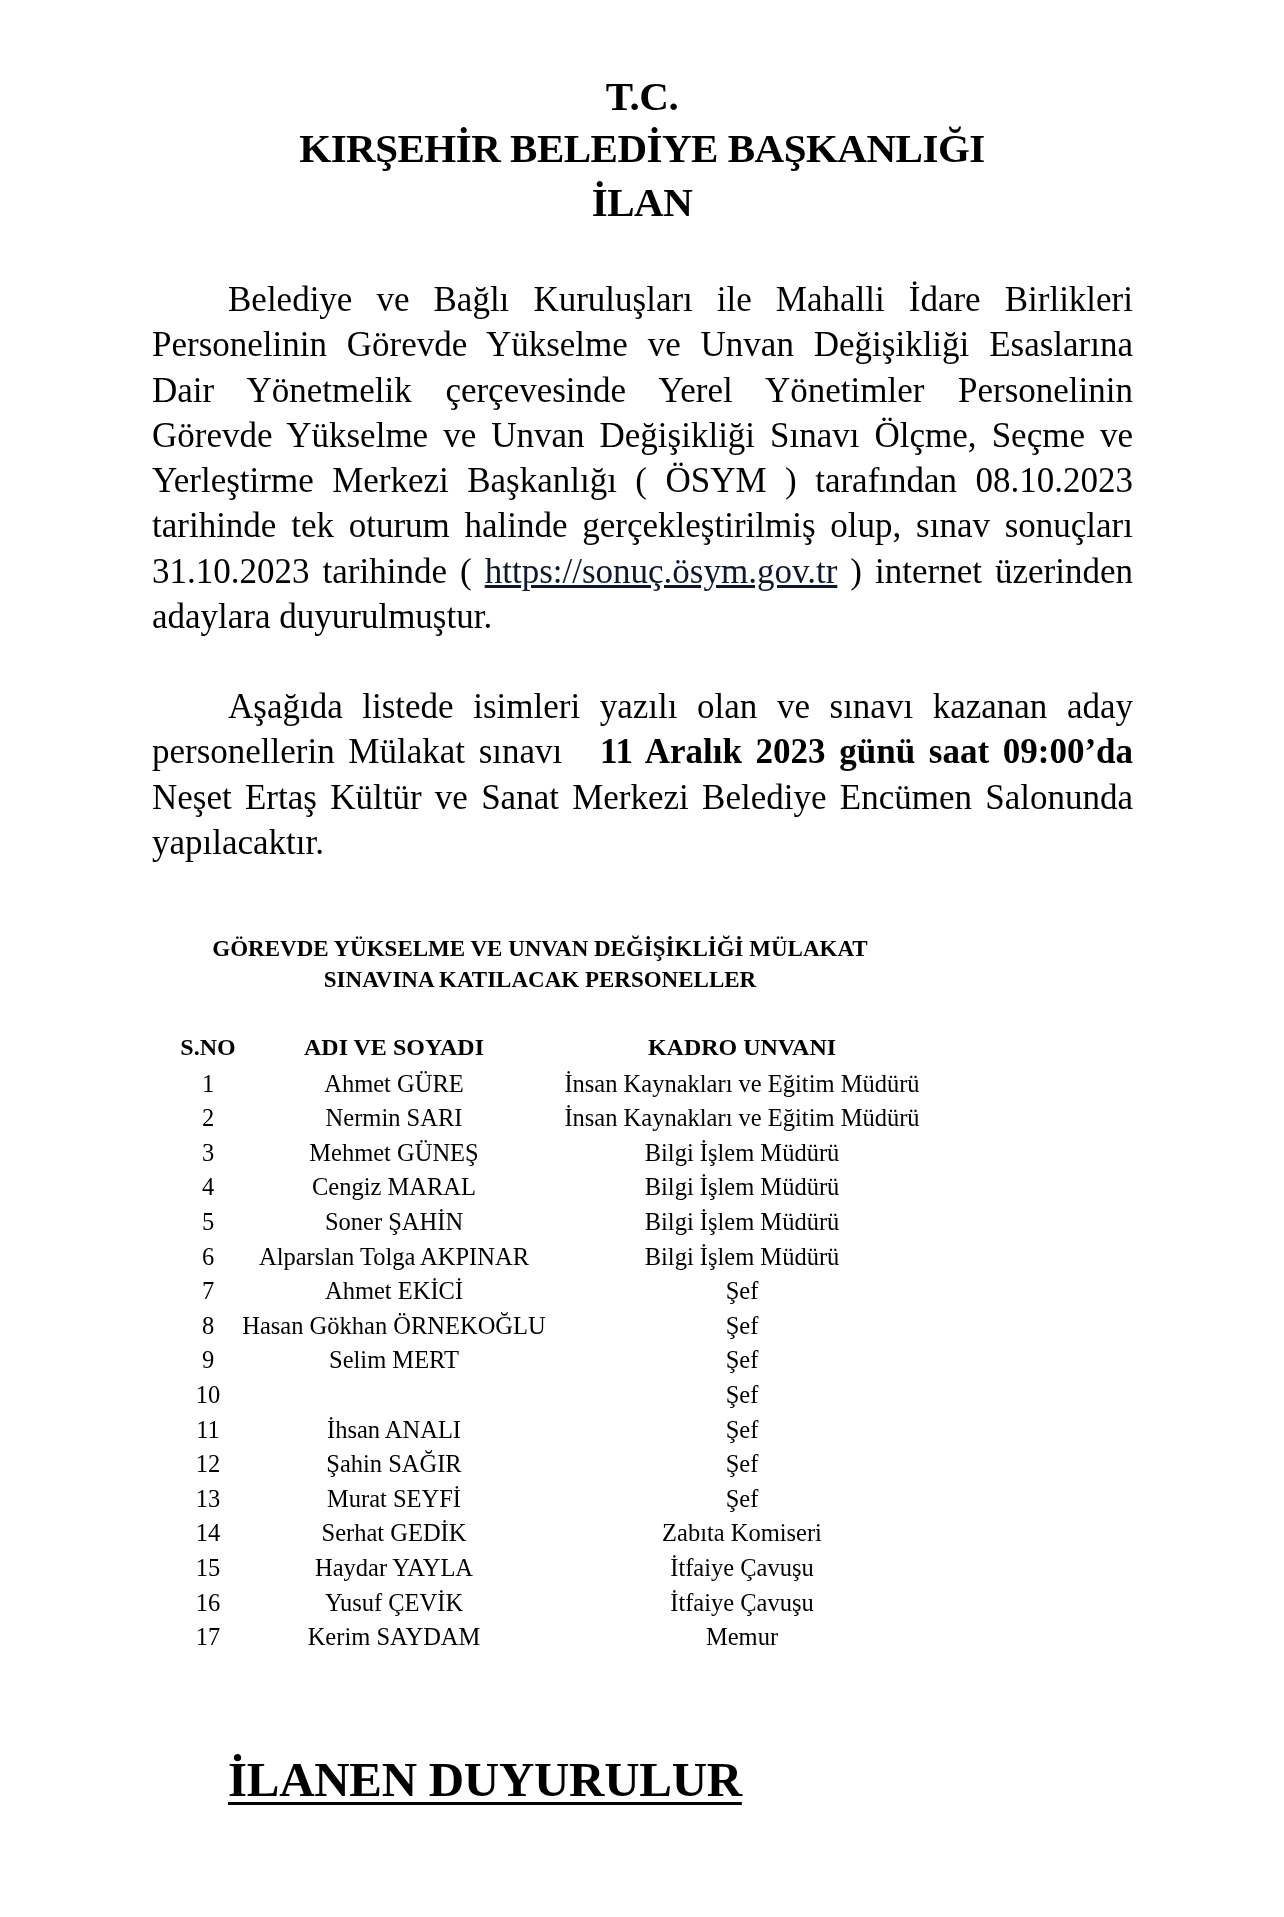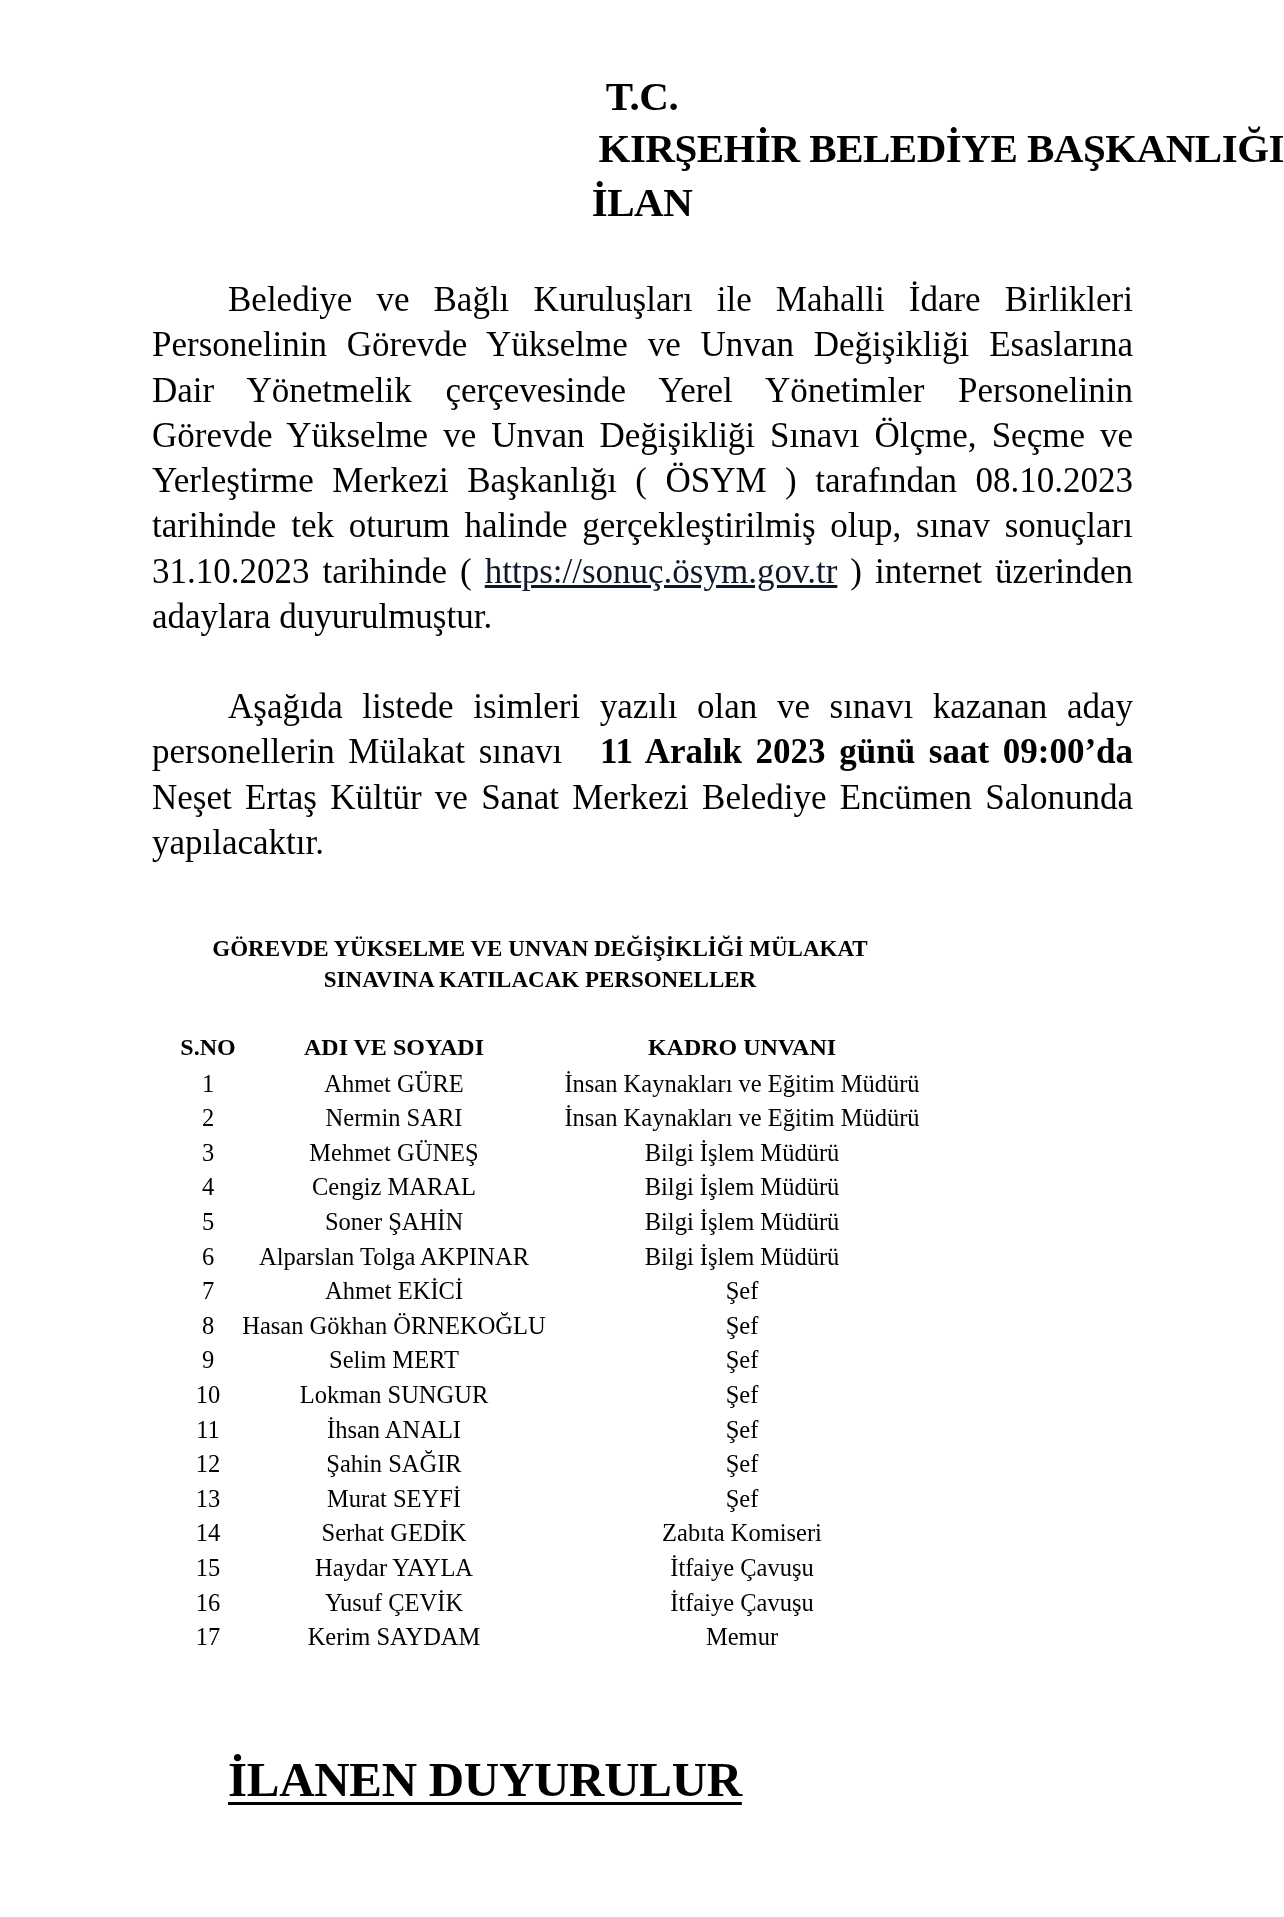--- a/index.html
+++ b/index.html
@@ -25,21 +25,21 @@
       position: absolute;
       left: 0;
       width: 1284px;
       text-align: center;
       font-weight: bold;
       font-size: 41px;
       line-height: 48px;
       letter-spacing: -0.5px;
     }
     .heading.h1 { top: 72px; }
-    .heading.h2 { top: 124px; text-align: right; }
+    .heading.h2 { top: 124px; }
     .heading.h3 { top: 178px; }
 
     .body-text {
       position: absolute;
       left: 152px;
       width: 981px;
       font-size: 35px;
       line-height: 45.3px;
       text-align: justify;
       text-align-last: left;
@@ -169,21 +169,20 @@
           <span class="cell c-name">Hasan Gökhan ÖRNEKOĞLU</span>
           <span class="cell c-role">Şef</span>
         </div>
         <div class="row">
           <span class="cell c-no">9</span>
           <span class="cell c-name">Selim MERT</span>
           <span class="cell c-role">Şef</span>
         </div>
         <div class="row">
           <span class="cell c-no">10</span>
-          <span class="cell c-name">Lokman SUNGUR</span>
           <span class="cell c-role">Şef</span>
         </div>
         <div class="row">
           <span class="cell c-no">11</span>
           <span class="cell c-name">İhsan ANALI</span>
           <span class="cell c-role">Şef</span>
         </div>
         <div class="row">
           <span class="cell c-no">12</span>
           <span class="cell c-name">Şahin SAĞIR</span>

